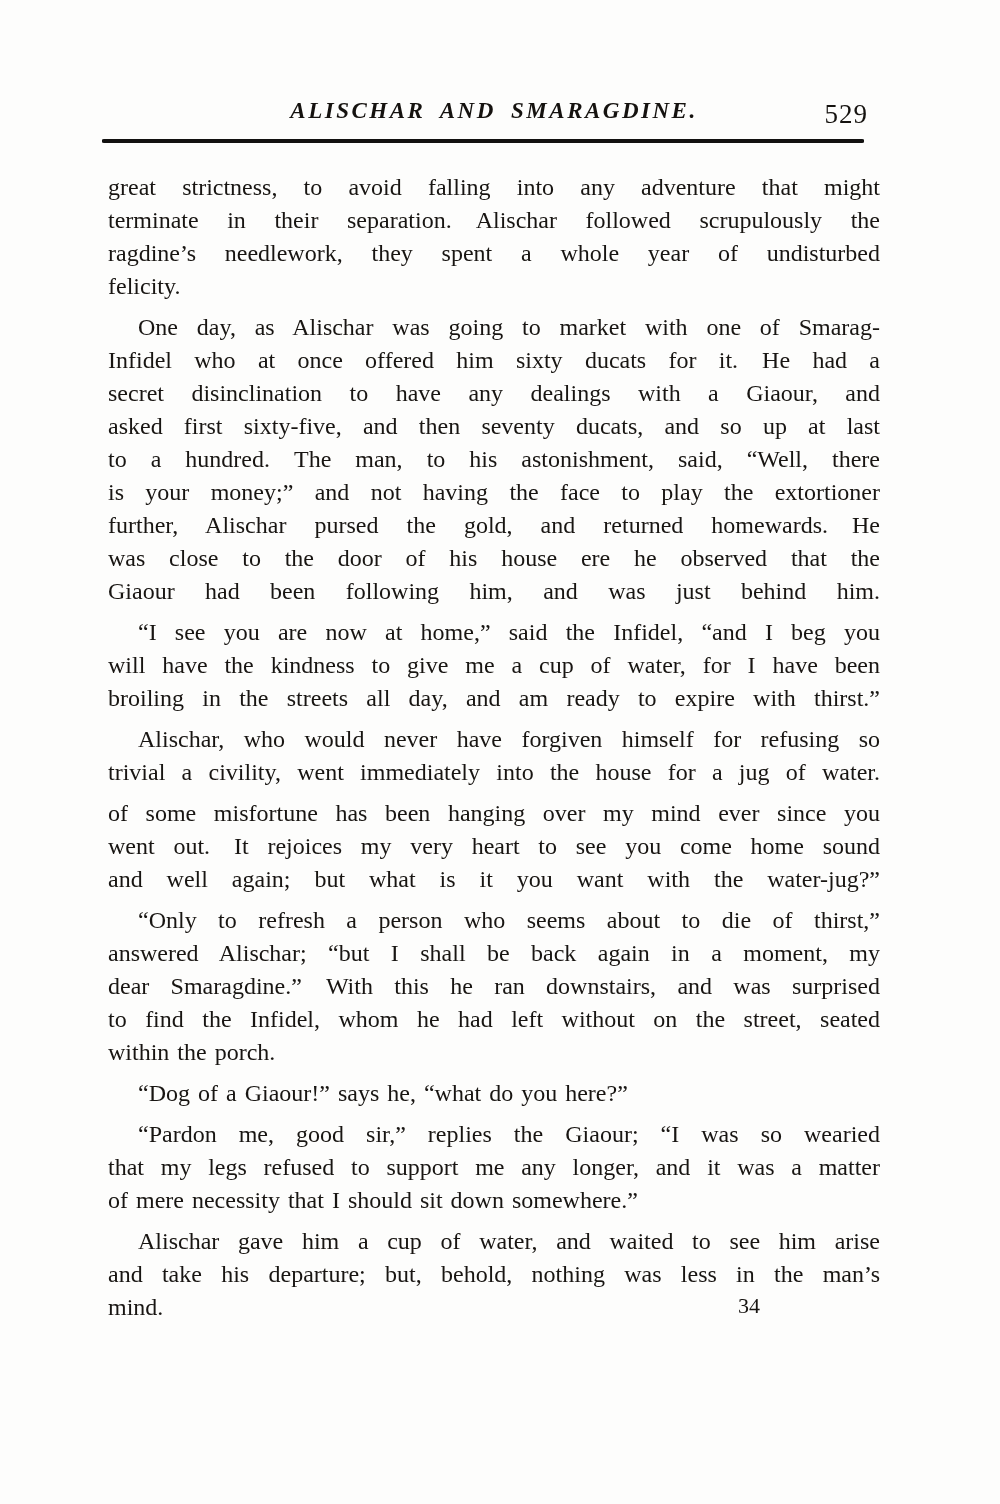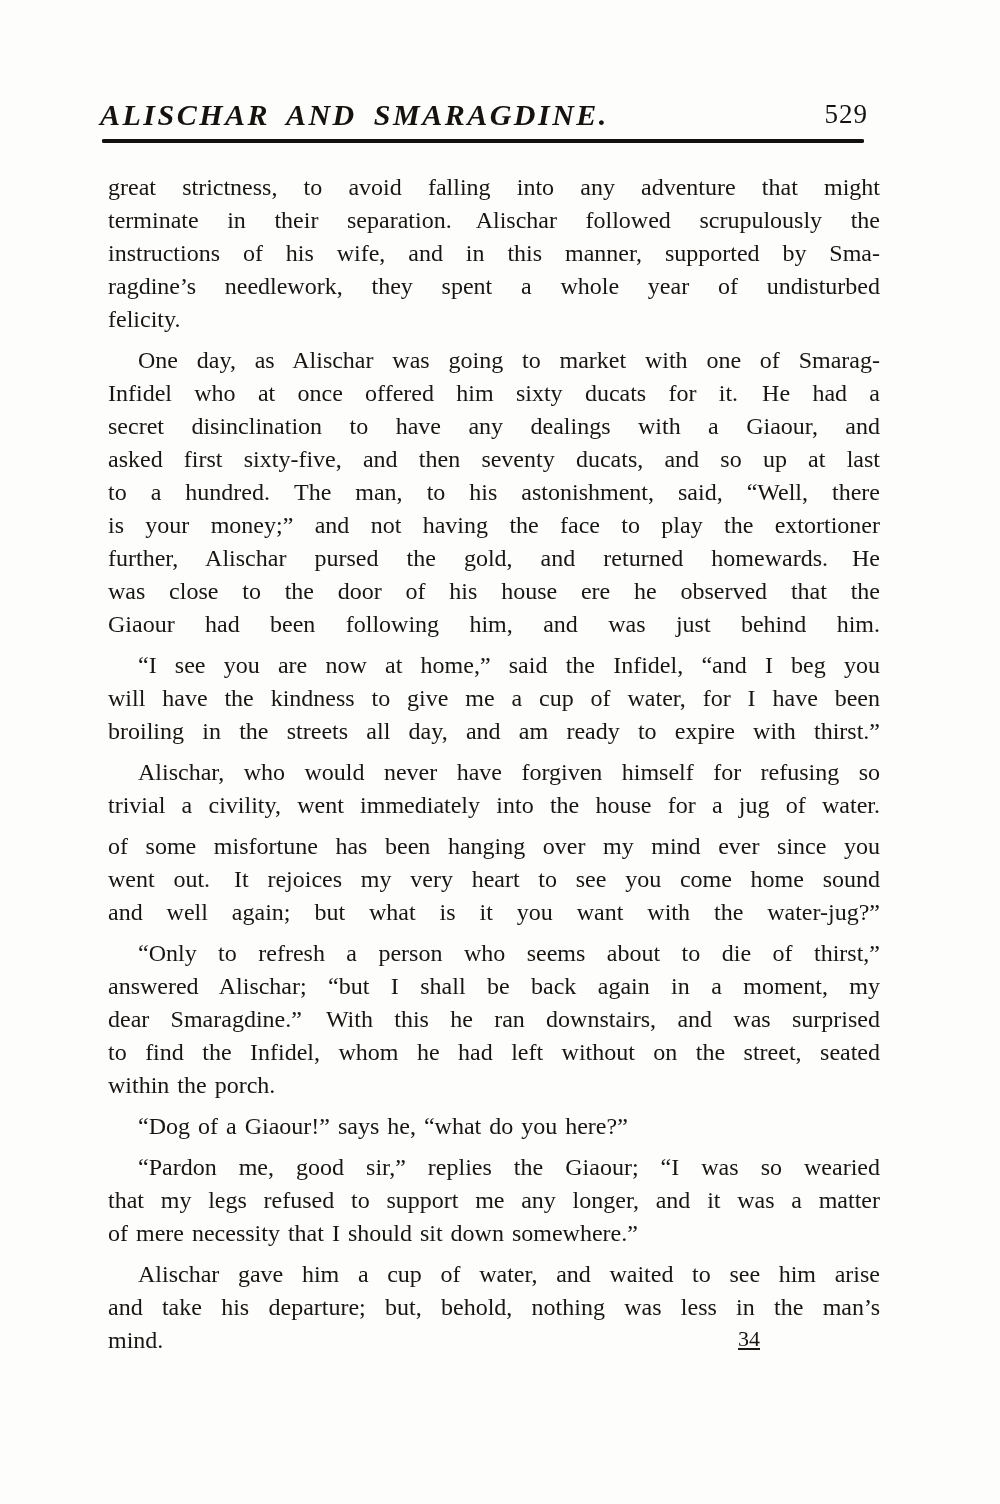--- a/index.html
+++ b/index.html
@@ -18,23 +18,24 @@
   }
   .running-header {
     position: absolute;
     top: 98px;
     left: 100px;
     width: 788px;
     height: 36px;
   }
   .header-title {
     display: block;
+    text-align: center;
     font-style: italic;
     font-weight: 600;
-    font-size: 30px;
+    font-size: 23px;
     letter-spacing: 2.5px;
     word-spacing: 7px;
     color: #15120f;
   }
   .page-number {
     position: absolute;
     top: 1px;
     right: 20px;
     font-size: 27px;
     letter-spacing: 1px;
@@ -69,39 +70,37 @@
   }
   .line.indent {
     text-indent: 30px;
   }
   .line.sig-line { position: relative; }
   .signature-mark {
     position: absolute;
     left: 630px;
     top: -2px;
     font-size: 22px;
-    text-decoration: underline;
   }
 </style>
 </head>
 <body>
 
 <div class="page">
   <div class="running-header">
     <span class="header-title">ALISCHAR AND SMARAGDINE.</span>
     <span class="page-number">529</span>
   </div>
 
   <div class="header-rule"></div>
 
   <div class="text-block">
       <div class="para">
         <div class="line">great strictness, to avoid falling into any adventure that might</div>
         <div class="line">terminate in their separation. Alischar followed scrupulously the</div>
-        <div class="line">instructions of his wife, and in this manner, supported by Sma-</div>
         <div class="line">ragdine’s needlework, they spent a whole year of undisturbed</div>
         <div class="line last">felicity.</div>
       </div>
       <div class="para">
         <div class="line indent">One day, as Alischar was going to market with one of Smarag-</div>
         <div class="line">Infidel who at once offered him sixty ducats for it. He had a</div>
         <div class="line">secret disinclination to have any dealings with a Giaour, and</div>
         <div class="line">asked first sixty-five, and then seventy ducats, and so up at last</div>
         <div class="line">to a hundred. The man, to his astonishment, said, “Well, there</div>
         <div class="line">is your money;” and not having the face to play the extortioner</div>

